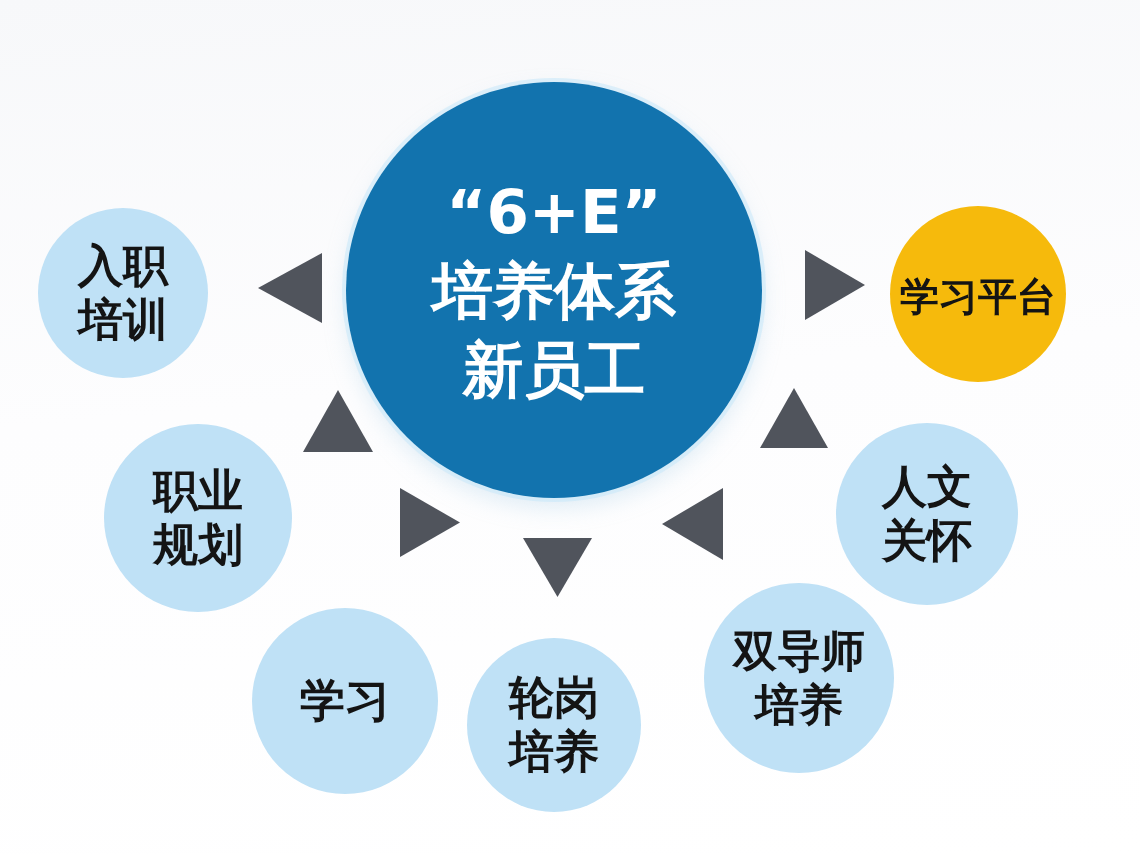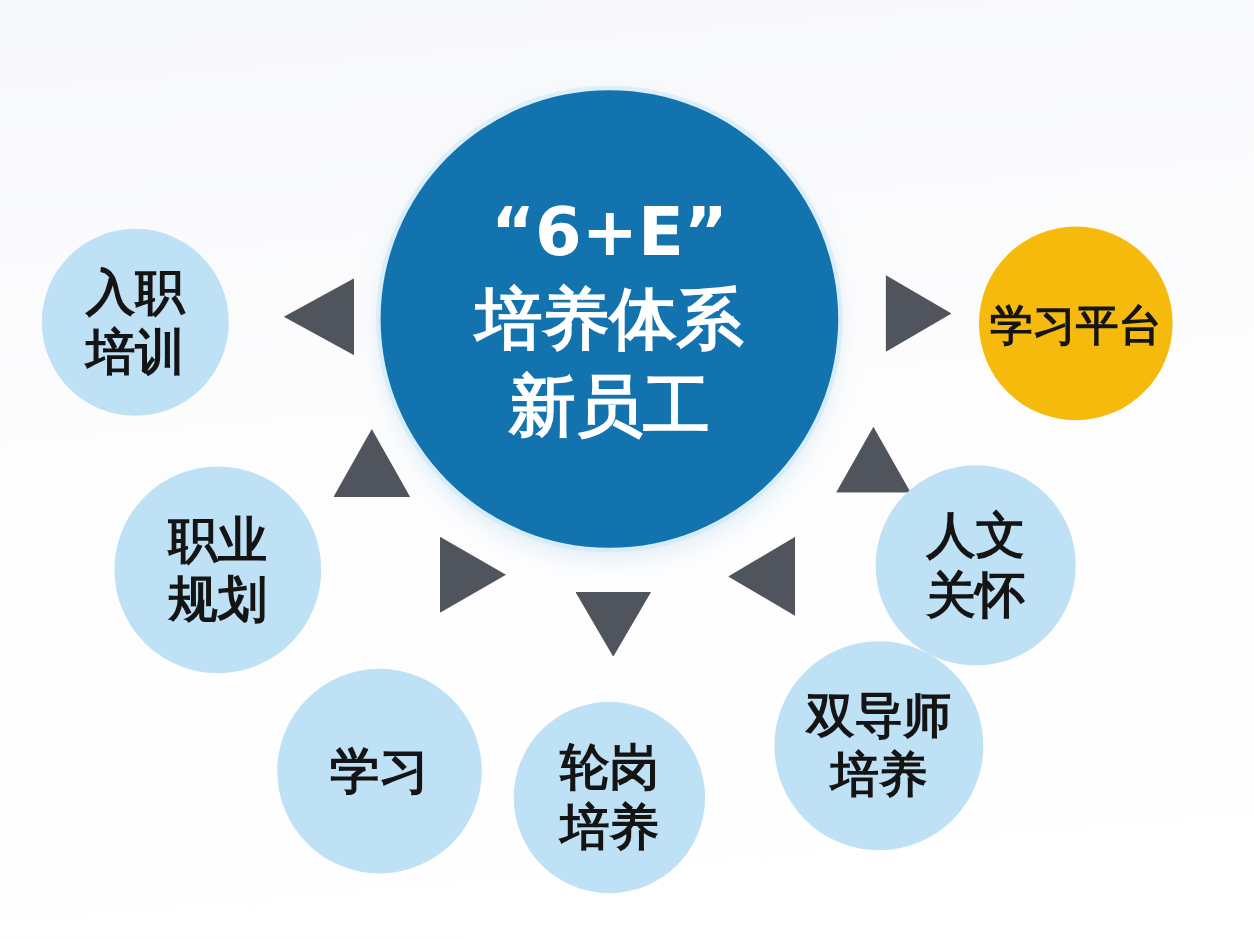--- a/index.html
+++ b/index.html
@@ -37,21 +37,21 @@
     position:absolute;border-radius:50%;
     background:var(--satellite-circle);color:var(--node-text);
     display:flex;flex-direction:column;align-items:center;justify-content:center;
     text-align:center;font-weight:700;font-size:45px;line-height:54px;
   }
   .n-onboarding{left:38px;  top:208px;width:170px;height:170px;}
   .n-career   {left:104px; top:424px;width:188px;height:188px;}
   .n-map      {left:252px; top:608px;width:186px;height:186px;}
   .n-rotation {left:467px; top:638px;width:174px;height:174px;}
   .n-mentor   {left:704px; top:583px;width:190px;height:190px;font-size:44px;}
-  .n-care     {left:796px; top:423px;width:182px;height:182px;}
+  .n-care     {left:836px; top:423px;width:182px;height:182px;}
   .n-elearning{
     left:890px;top:206px;width:176px;height:176px;
     background:var(--elearning-circle);
     font-size:34px;line-height:44px;padding-top:6px;
   }
   .n-elearning .nl2{font-size:39px;line-height:48px;}
 
   
   .arrow{position:absolute;background:var(--arrow);}
   .tri-left {clip-path:polygon(100% 0,100% 100%,0 50%);}

